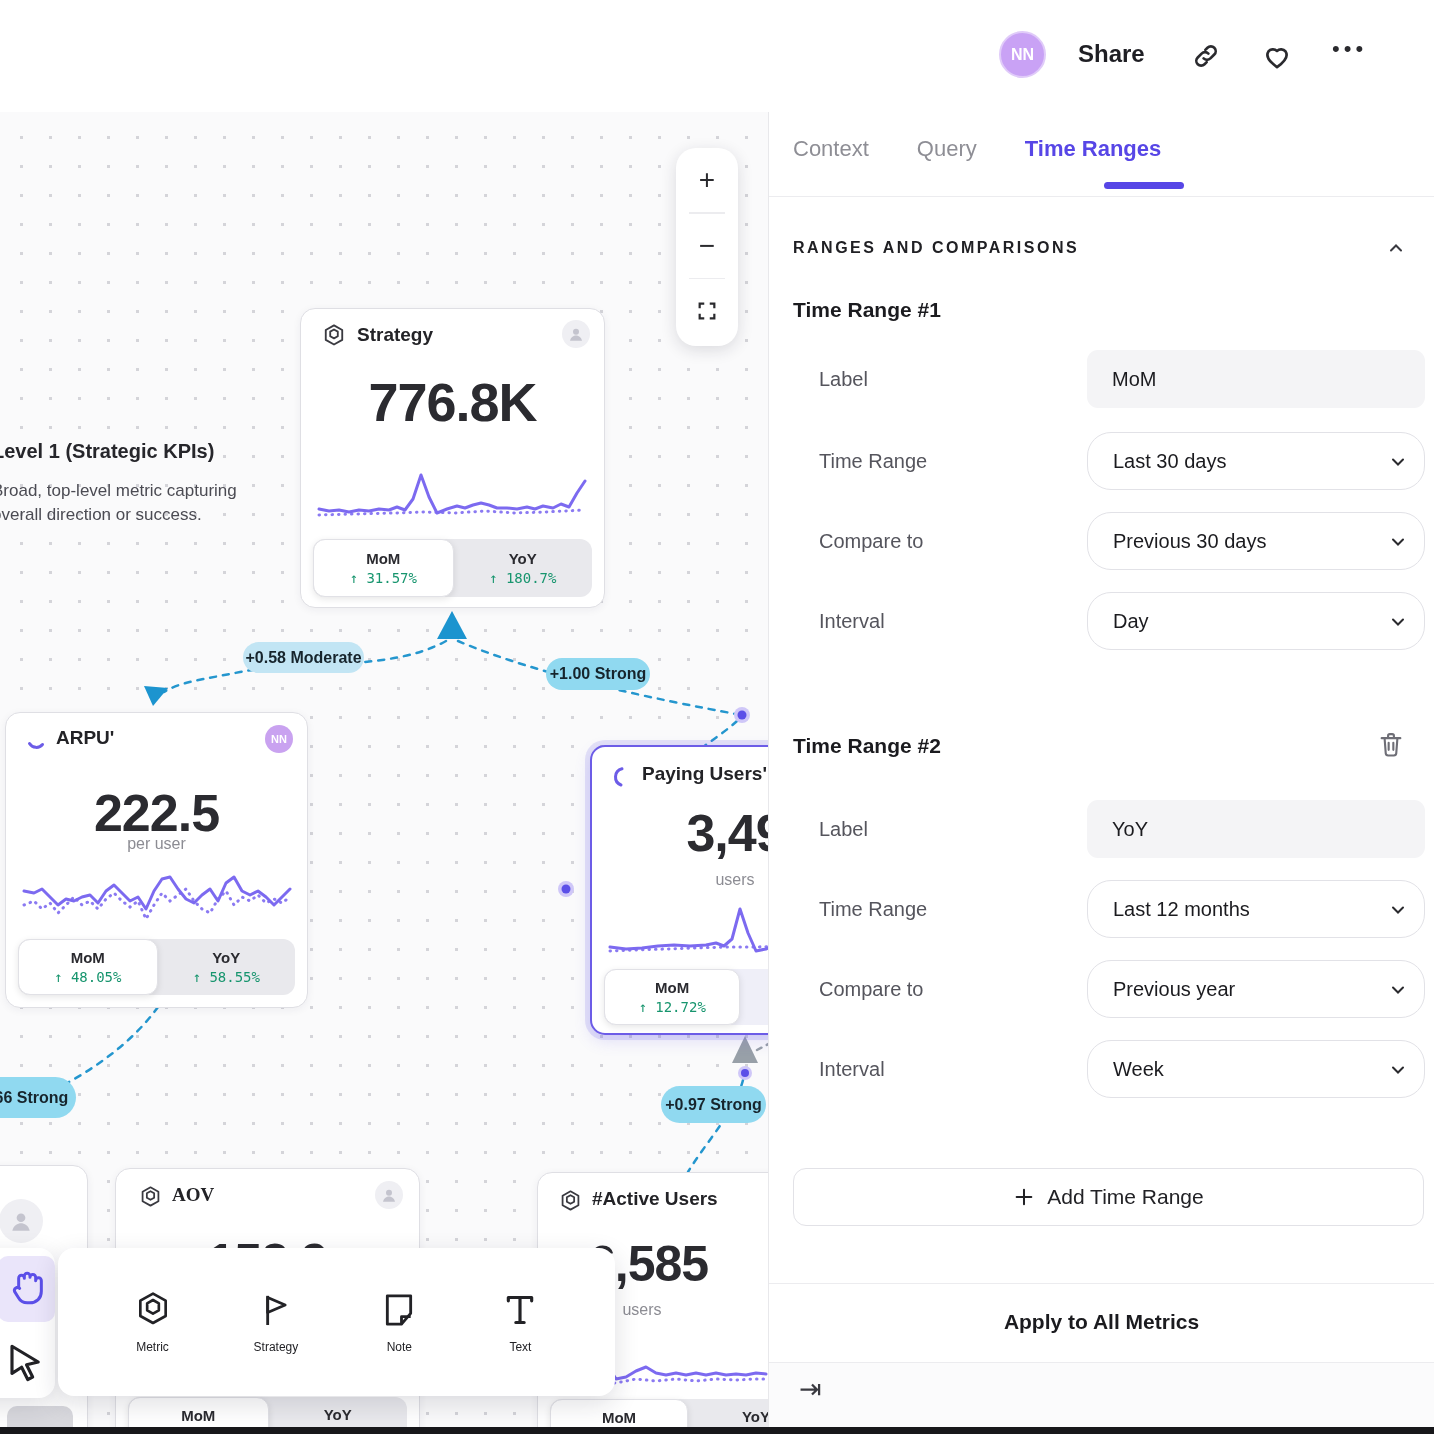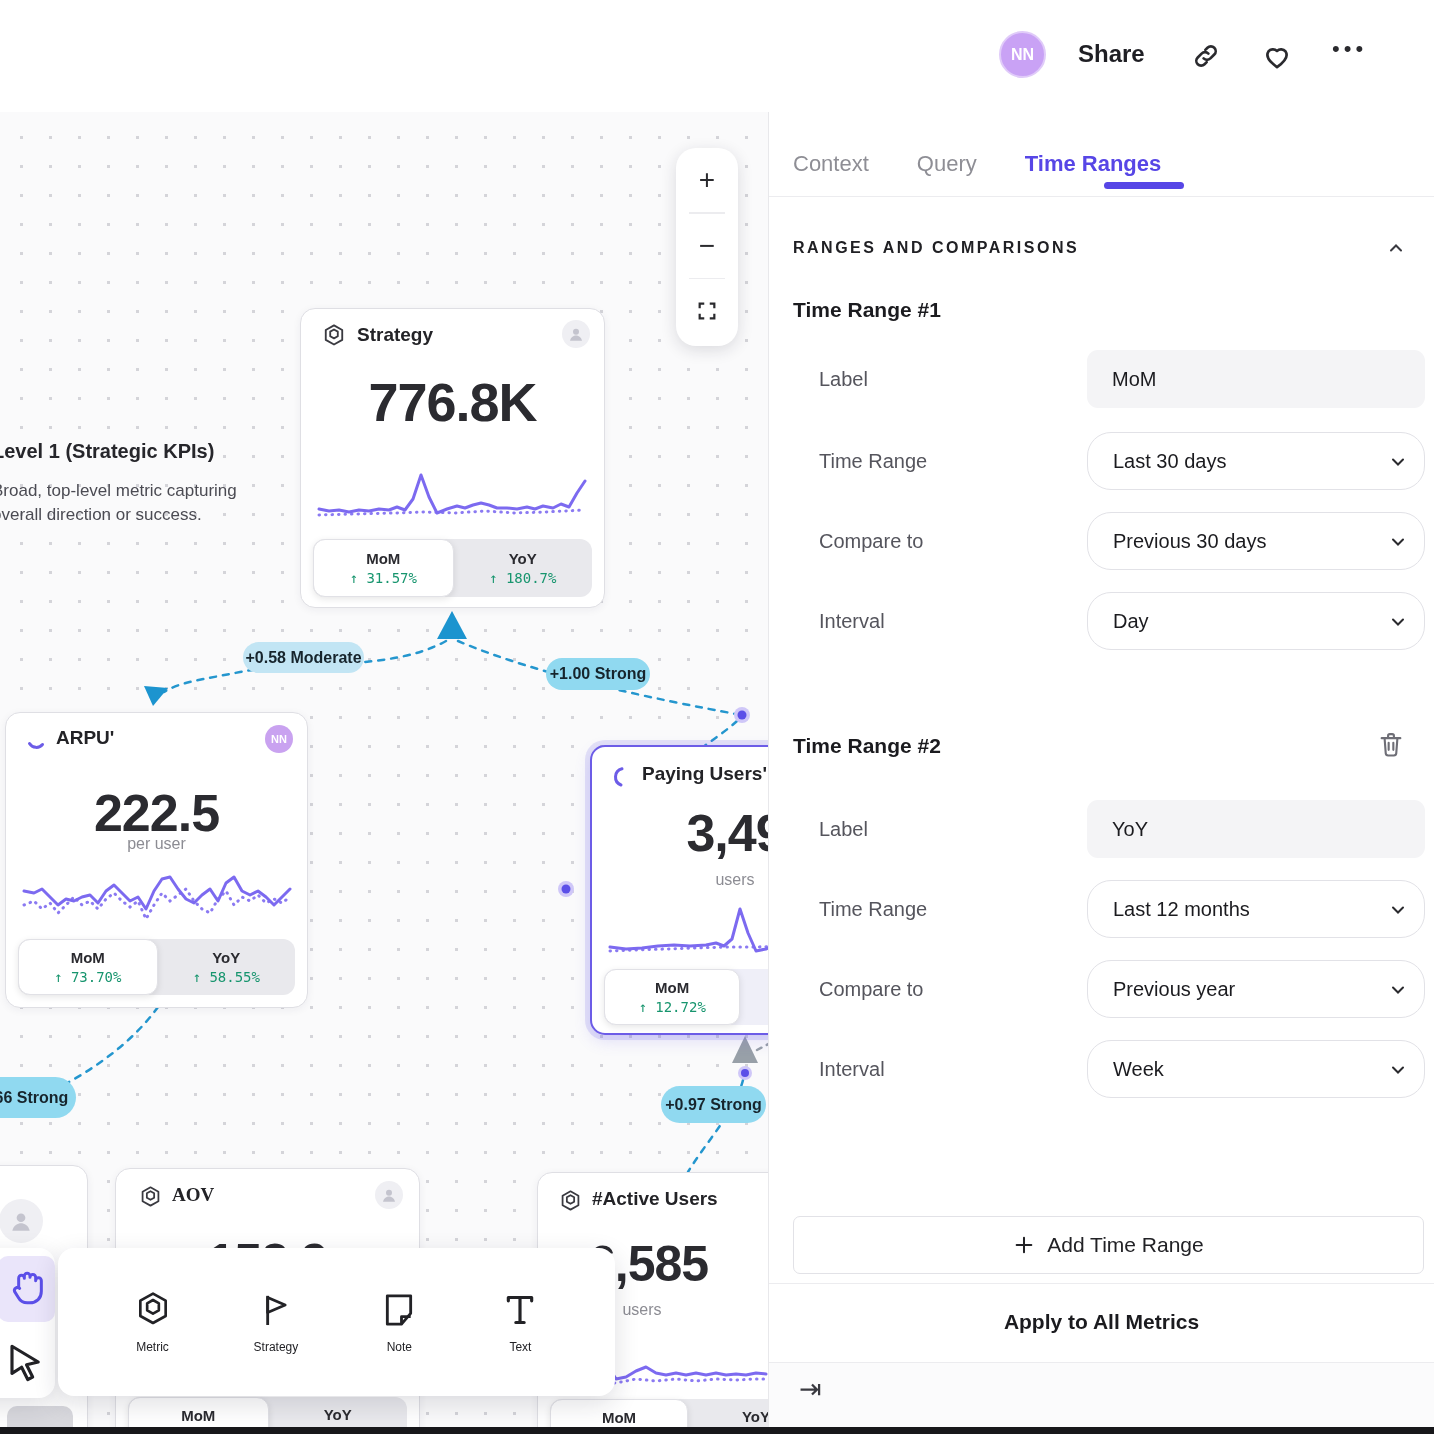--- a/index.html
+++ b/index.html
@@ -64,39 +64,39 @@
   .tool-panel { position:absolute; background:#fff; border-radius:16px;
     box-shadow:0 8px 26px rgba(30,30,50,.14); }
   .tool { display:flex; flex-direction:column; align-items:center; gap:10px; }
   .tool .tlabel { font-size:12px; color:#222226; }
   .hand-box { position:absolute; background:#EAE5FA; border-radius:10px;
     display:flex; align-items:center; justify-content:center; }
 
   
   #panel { left:768px; top:112px; width:666px; height:1322px; background:#fff;
     border-left:1px solid #E8E8EB; }
-  .tab { font-size:22px; color:#8E8E95;margin-top:15px; }
+  .tab { font-size:22px; color:#8E8E95; }
   .tab.active { color:#5746E6; font-weight:600; }
   #tabUnderline { left:335px; top:70px; width:80px; height:7px; border-radius:4px;
     background:#5746E6; }
   .pdiv { position:absolute; left:0; right:0; height:1px; background:#ECECEF; }
   .sec-title { font-size:16px; font-weight:700; letter-spacing:2.5px; color:#202024; }
   .tr-title { position:absolute; left:24px; font-size:21px; font-weight:700; color:#1B1B1F; }
   .frow { position:absolute; left:24px; right:10px; height:58px; }
   .flabel { position:absolute; left:26px; top:0; line-height:58px;
     font-size:20px; color:#55555D; }
   .fctrl { position:absolute; left:294px; width:338px; top:0; height:58px;
     border-radius:11px; display:flex; align-items:center; }
   .fctrl.input { background:#F4F4F6; }
   .fctrl.select { background:#fff; border:1px solid #E2E2E7; border-radius:24px; }
   .fctrl .val { padding-left:25px; font-size:20px; color:#1B1B1F; font-weight:500; }
   .chev { position:absolute; right:16px; top:19px; }
   .add-btn { position:absolute; left:24px; right:10px; top:1056px; height:58px;
-    border:1px solid #E2E2E7; border-radius:7px; display:flex; align-items:center;
-    justify-content:center; gap:12px; font-size:21px; color:#222226; background:#fff;margin-top:48px; }
+    border:1px solid #E2E2E7; border-radius:13px; display:flex; align-items:center;
+    justify-content:center; gap:12px; font-size:21px; color:#222226; background:#fff; }
   .apply { position:absolute; left:0; right:0; top:1198px; text-align:center;
     font-size:21px; font-weight:600; color:#1B1B1F; }
   #panelFooter { position:absolute; left:0; right:0; top:1251px; bottom:0;
     background:#FBFBFC; }
   #collapseIcon { position:absolute; left:30px; top:10px; font-size:27px; color:#3A3A40; }
 
   
   #header { left:0; top:0; width:1434px; height:112px; background:#fff; }
   #hdrAvatar { left:999px; top:31px; width:47px; height:47px; border-radius:50%;
     background:#C9A2F5; border:2px solid #E0CBF9; color:#fff; font-size:16px;
@@ -185,21 +185,21 @@
       <span class="avatar-nn" style="right:14px; top:12px;">NN</span>
       <div class="big-val" style="top:70px; font-size:52px;">222.5</div>
       <div class="unit" style="top:122px;">per user</div>
       <svg class="spark" style="left:14px; top:148px;" width="275" height="80" viewBox="0 0 275 80" preserveAspectRatio="none">
         <path d="M4,44 L14,40 22,48 30,42 38,52 46,44 54,36 62,44 70,40 78,48 86,38 94,32 102,40 110,46 118,40 126,58 134,44 142,32 150,40 158,34 166,28 174,40 182,48 190,52 198,38 206,30 214,44 222,36 230,40 238,34 246,42 254,38 262,42 270,36" fill="none" stroke="#8B7AF2" stroke-width="3" stroke-dasharray="0.5 6" stroke-linecap="round"></path>
         <path d="M4,30 L14,32 22,28 30,36 38,44 46,38 54,40 62,36 70,34 78,42 86,30 94,24 102,32 110,40 118,36 126,48 134,30 142,18 150,16 158,28 166,38 174,42 182,34 190,28 198,40 206,22 214,16 222,30 230,34 238,30 246,36 254,44 262,36 270,28" fill="none" stroke="#7C6AF0" stroke-width="3" stroke-linejoin="round" stroke-linecap="round"></path>
       </svg>
       <div class="chipbar" style="left:12px; right:12px; bottom:12px; height:56px;">
         <div class="chip sel">
           <div class="lbl">MoM</div>
-          <div class="delta">↑ 73.70%</div>
+          <div class="delta">↑ 48.05%</div>
         </div>
         <div class="chip">
           <div class="lbl">YoY</div>
           <div class="delta">↑ 58.55%</div>
         </div>
       </div>
     </div>
 
     <div class="card selected" style="left:590px; top:633px; width:290px; height:290px;">
       <span class="abs" style="left:16px; top:18px;">

